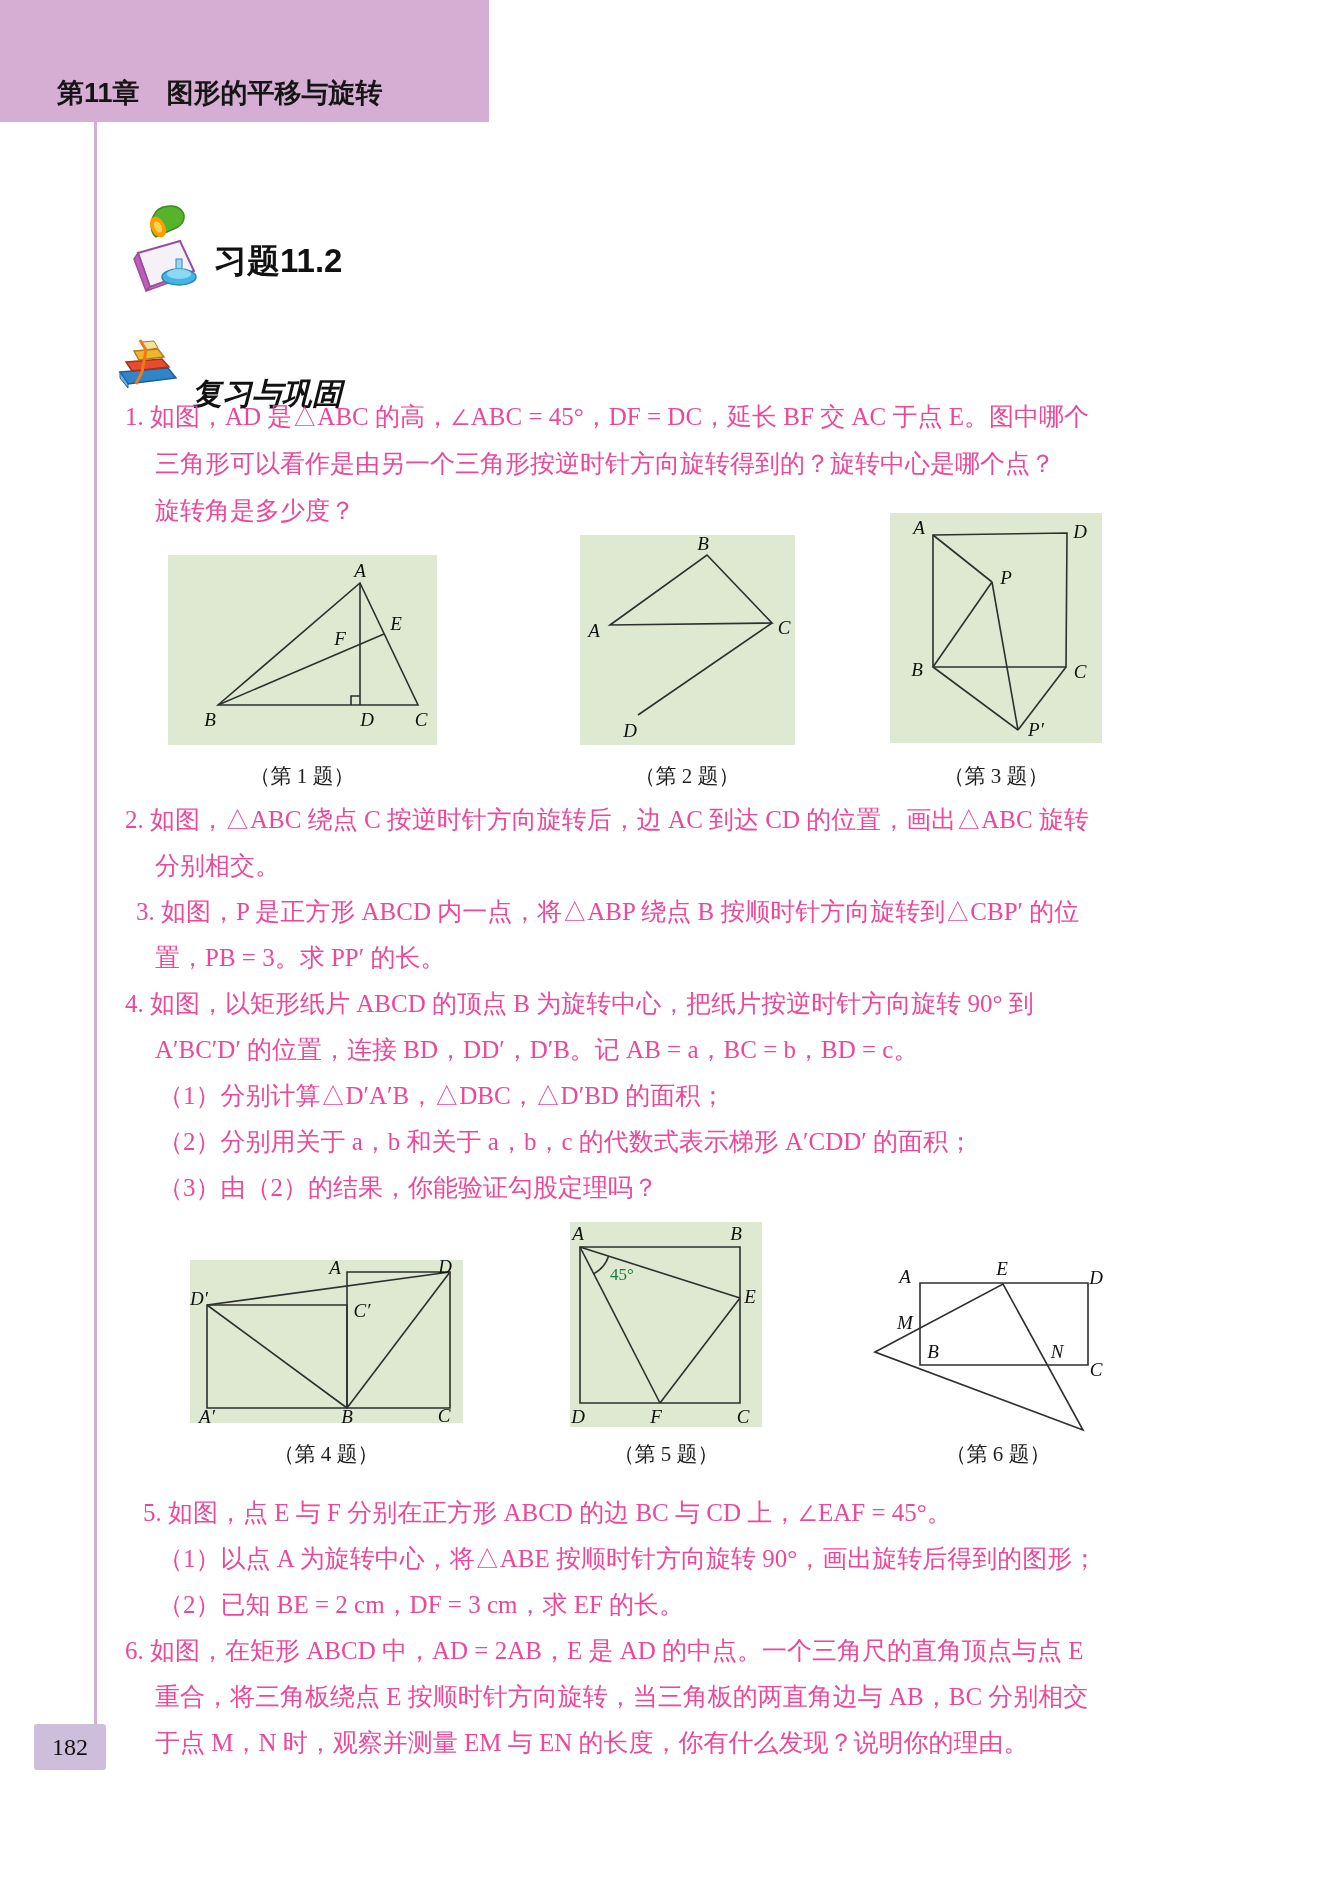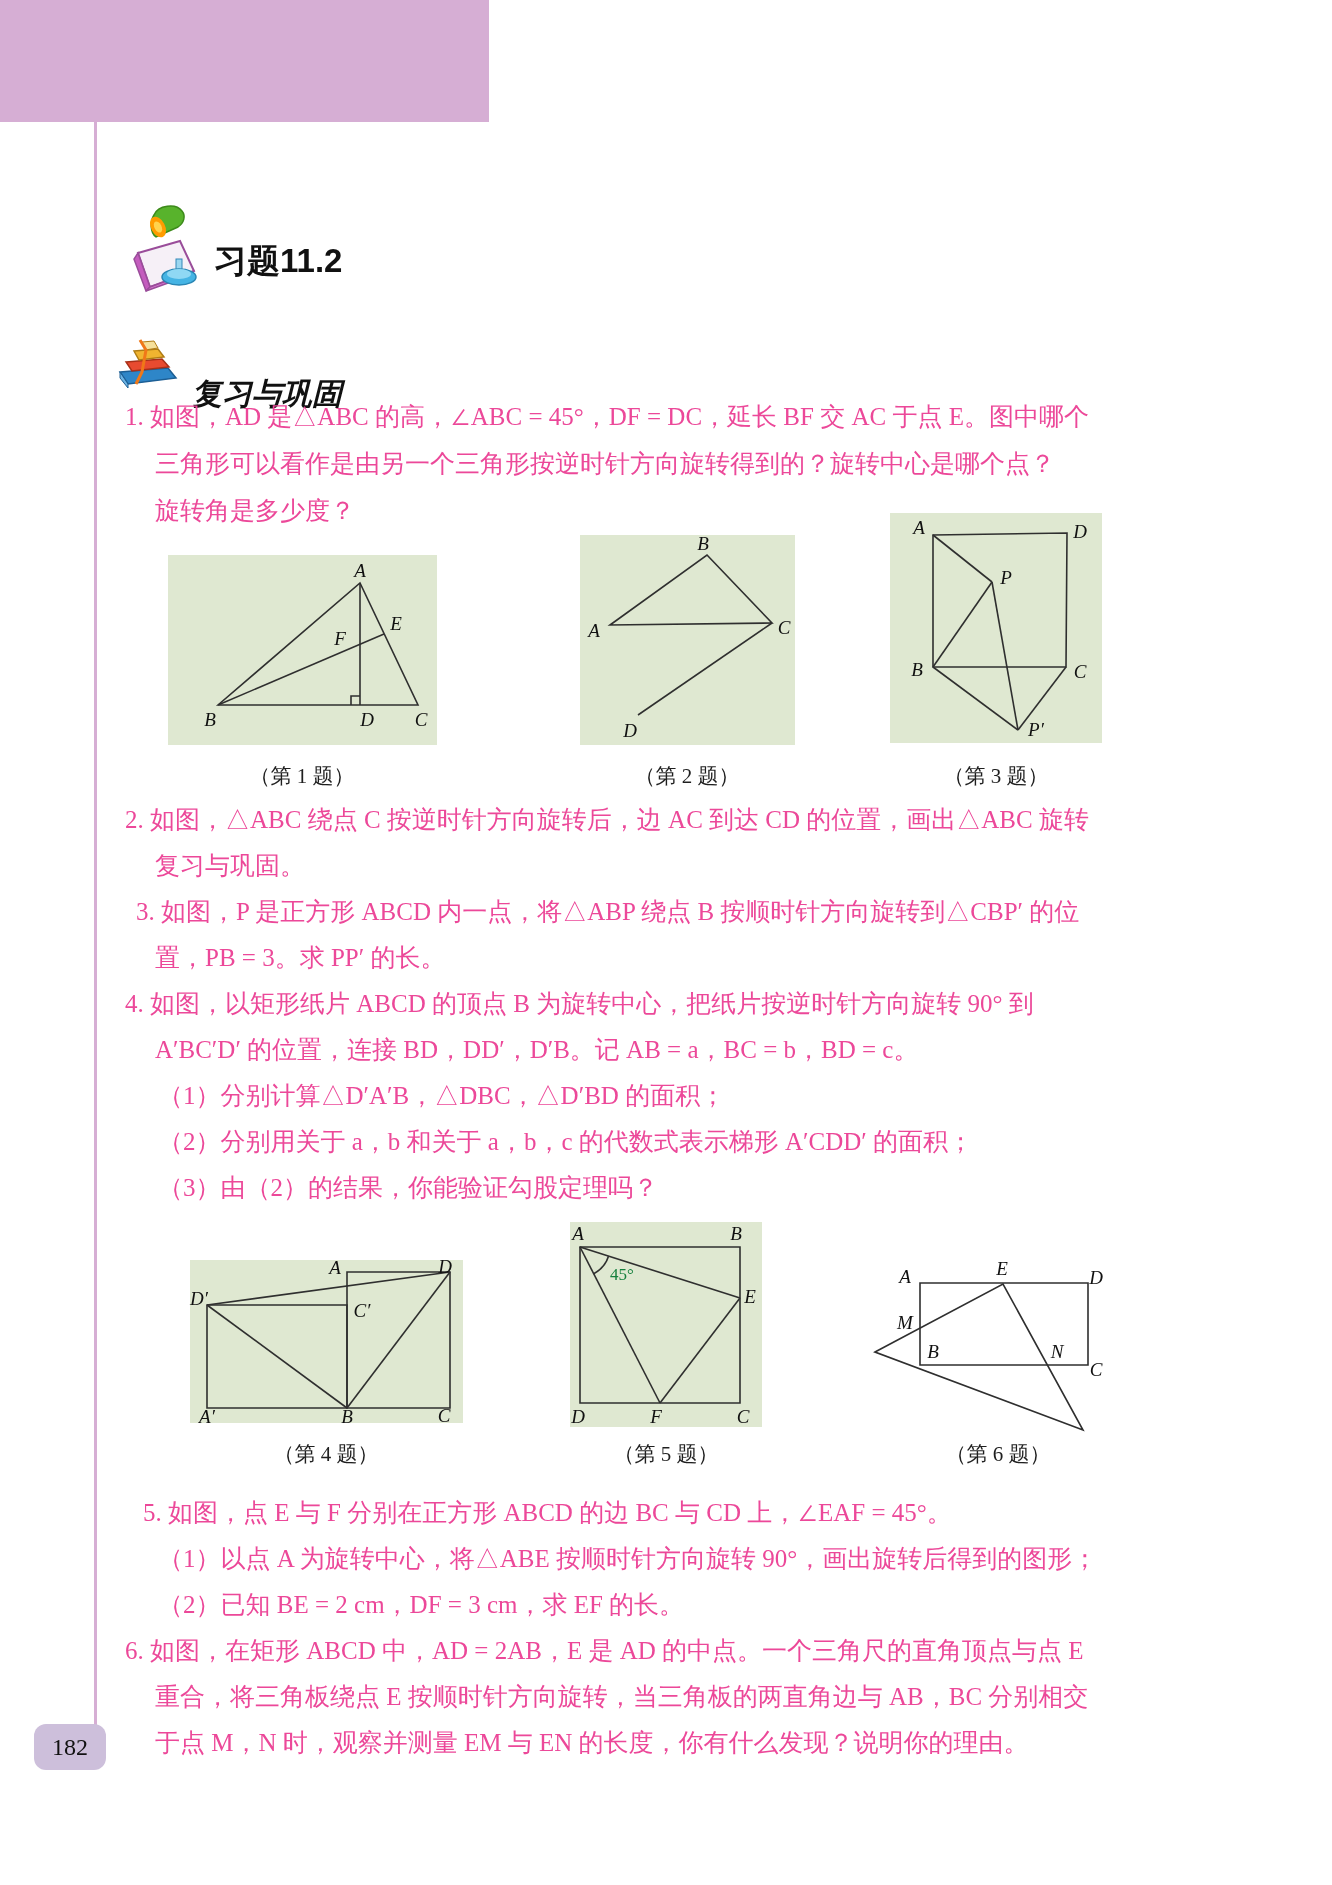--- a/index.html
+++ b/index.html
@@ -24,30 +24,31 @@
   .figure{position:absolute;}
   .figure.green{background:var(--figure-green,#dfe8d1);}
   .figure svg{position:absolute;left:0;top:0;}
   .figure svg polygon,.figure svg polyline,.figure svg line,.figure svg path{
         fill:none;stroke:var(--line-color,#2f2f2f);stroke-width:1.6;}
   .vlabel{position:absolute;transform:translate(-50%,-50%);font-style:italic;
         font-size:19px;line-height:19px;color:#111;white-space:nowrap;}
   .alabel{position:absolute;transform:translate(-50%,-50%);font-style:normal;
         font-size:17px;line-height:17px;color:#15803d;white-space:nowrap;}
   .caption{position:absolute;width:160px;text-align:center;font-size:21px;line-height:28px;color:#1f1f1f;}
-  .page-number-box{position:absolute;left:34px;top:1724px;width:72px;height:46px;border-radius:12px;
+  .page-number-box{position:absolute;left:34px;top:1724px;width:72px;height:46px;border-radius:3px;
         background:var(--page-number-lilac,#cdbfdb);}
   .page-number{display:block;width:100%;text-align:center;font-size:24px;line-height:46px;color:#111;}
 </style>
 </head>
 <body>
 
 <div id="page">
 
   <div class="banner"></div>
+  <div class="banner-title">第11章　图形的平移与旋转</div>
   <div class="margin-rule"></div>
 
   <div class="icon" style="left:124px;top:203px;width:86px;height:92px;">
     <svg width="86" height="92" viewBox="0 0 86 92">
       <path d="M14,50 L56,38 L70,68 L26,84 Z" fill="#f6f0f7" stroke="#9a4d9a" stroke-width="2"></path>
       <path d="M14,50 L10,56 L22,88 L26,84 Z" fill="#c45cbe" stroke="#9a4d9a" stroke-width="1.5"></path>
       <path d="M26,84 L22,88 L66,72 L70,68 Z" fill="#d87ad2" stroke="#9a4d9a" stroke-width="1.5"></path>
       <path d="M30,12 C34,2 52,0 58,8 C62,13 60,20 54,24 L32,34 C26,30 26,18 30,12 Z" fill="#58b32c" stroke="#3c8a1a" stroke-width="1.5"></path>
       <ellipse cx="34" cy="24" rx="7" ry="11" transform="rotate(-28 34 24)" fill="#ff9c00"></ellipse>
       <ellipse cx="34" cy="24" rx="3.5" ry="6" transform="rotate(-28 34 24)" fill="#ffd34d"></ellipse>
@@ -117,21 +118,21 @@
     <span class="vlabel" style="left:190px;top:18px;">D</span>
     <span class="vlabel" style="left:116px;top:64px;">P</span>
     <span class="vlabel" style="left:27px;top:156px;">B</span>
     <span class="vlabel" style="left:190px;top:158px;">C</span>
     <span class="vlabel" style="left:146px;top:216px;">P′</span>
   </div>
   <div class="caption" style="left:916px;top:762px;">（第 3 题）</div>
 
   <div>
     <div class="line" style="left:125px;top:803px;">2. 如图，△ABC 绕点 C 按逆时针方向旋转后，边 AC 到达 CD 的位置，画出△ABC 旋转</div>
-    <div class="line" style="left:155px;top:849px;">复习与巩固。</div>
+    <div class="line" style="left:155px;top:849px;">分别相交。</div>
   </div>
   <div>
     <div class="line" style="left:136px;top:895px;">3. 如图，P 是正方形 ABCD 内一点，将△ABP 绕点 B 按顺时针方向旋转到△CBP′ 的位</div>
     <div class="line" style="left:155px;top:941px;">置，PB = 3。求 PP′ 的长。</div>
   </div>
   <div>
     <div class="line" style="left:125px;top:987px;">4. 如图，以矩形纸片 ABCD 的顶点 B 为旋转中心，把纸片按逆时针方向旋转 90° 到</div>
     <div class="line" style="left:155px;top:1033px;">A′BC′D′ 的位置，连接 BD，DD′，D′B。记 AB = a，BC = b，BD = c。</div>
     <div class="line" style="left:158px;top:1079px;">（1）分别计算△D′A′B，△DBC，△D′BD 的面积；</div>
     <div class="line" style="left:158px;top:1125px;">（2）分别用关于 a，b 和关于 a，b，c 的代数式表示梯形 A′CDD′ 的面积；</div>

